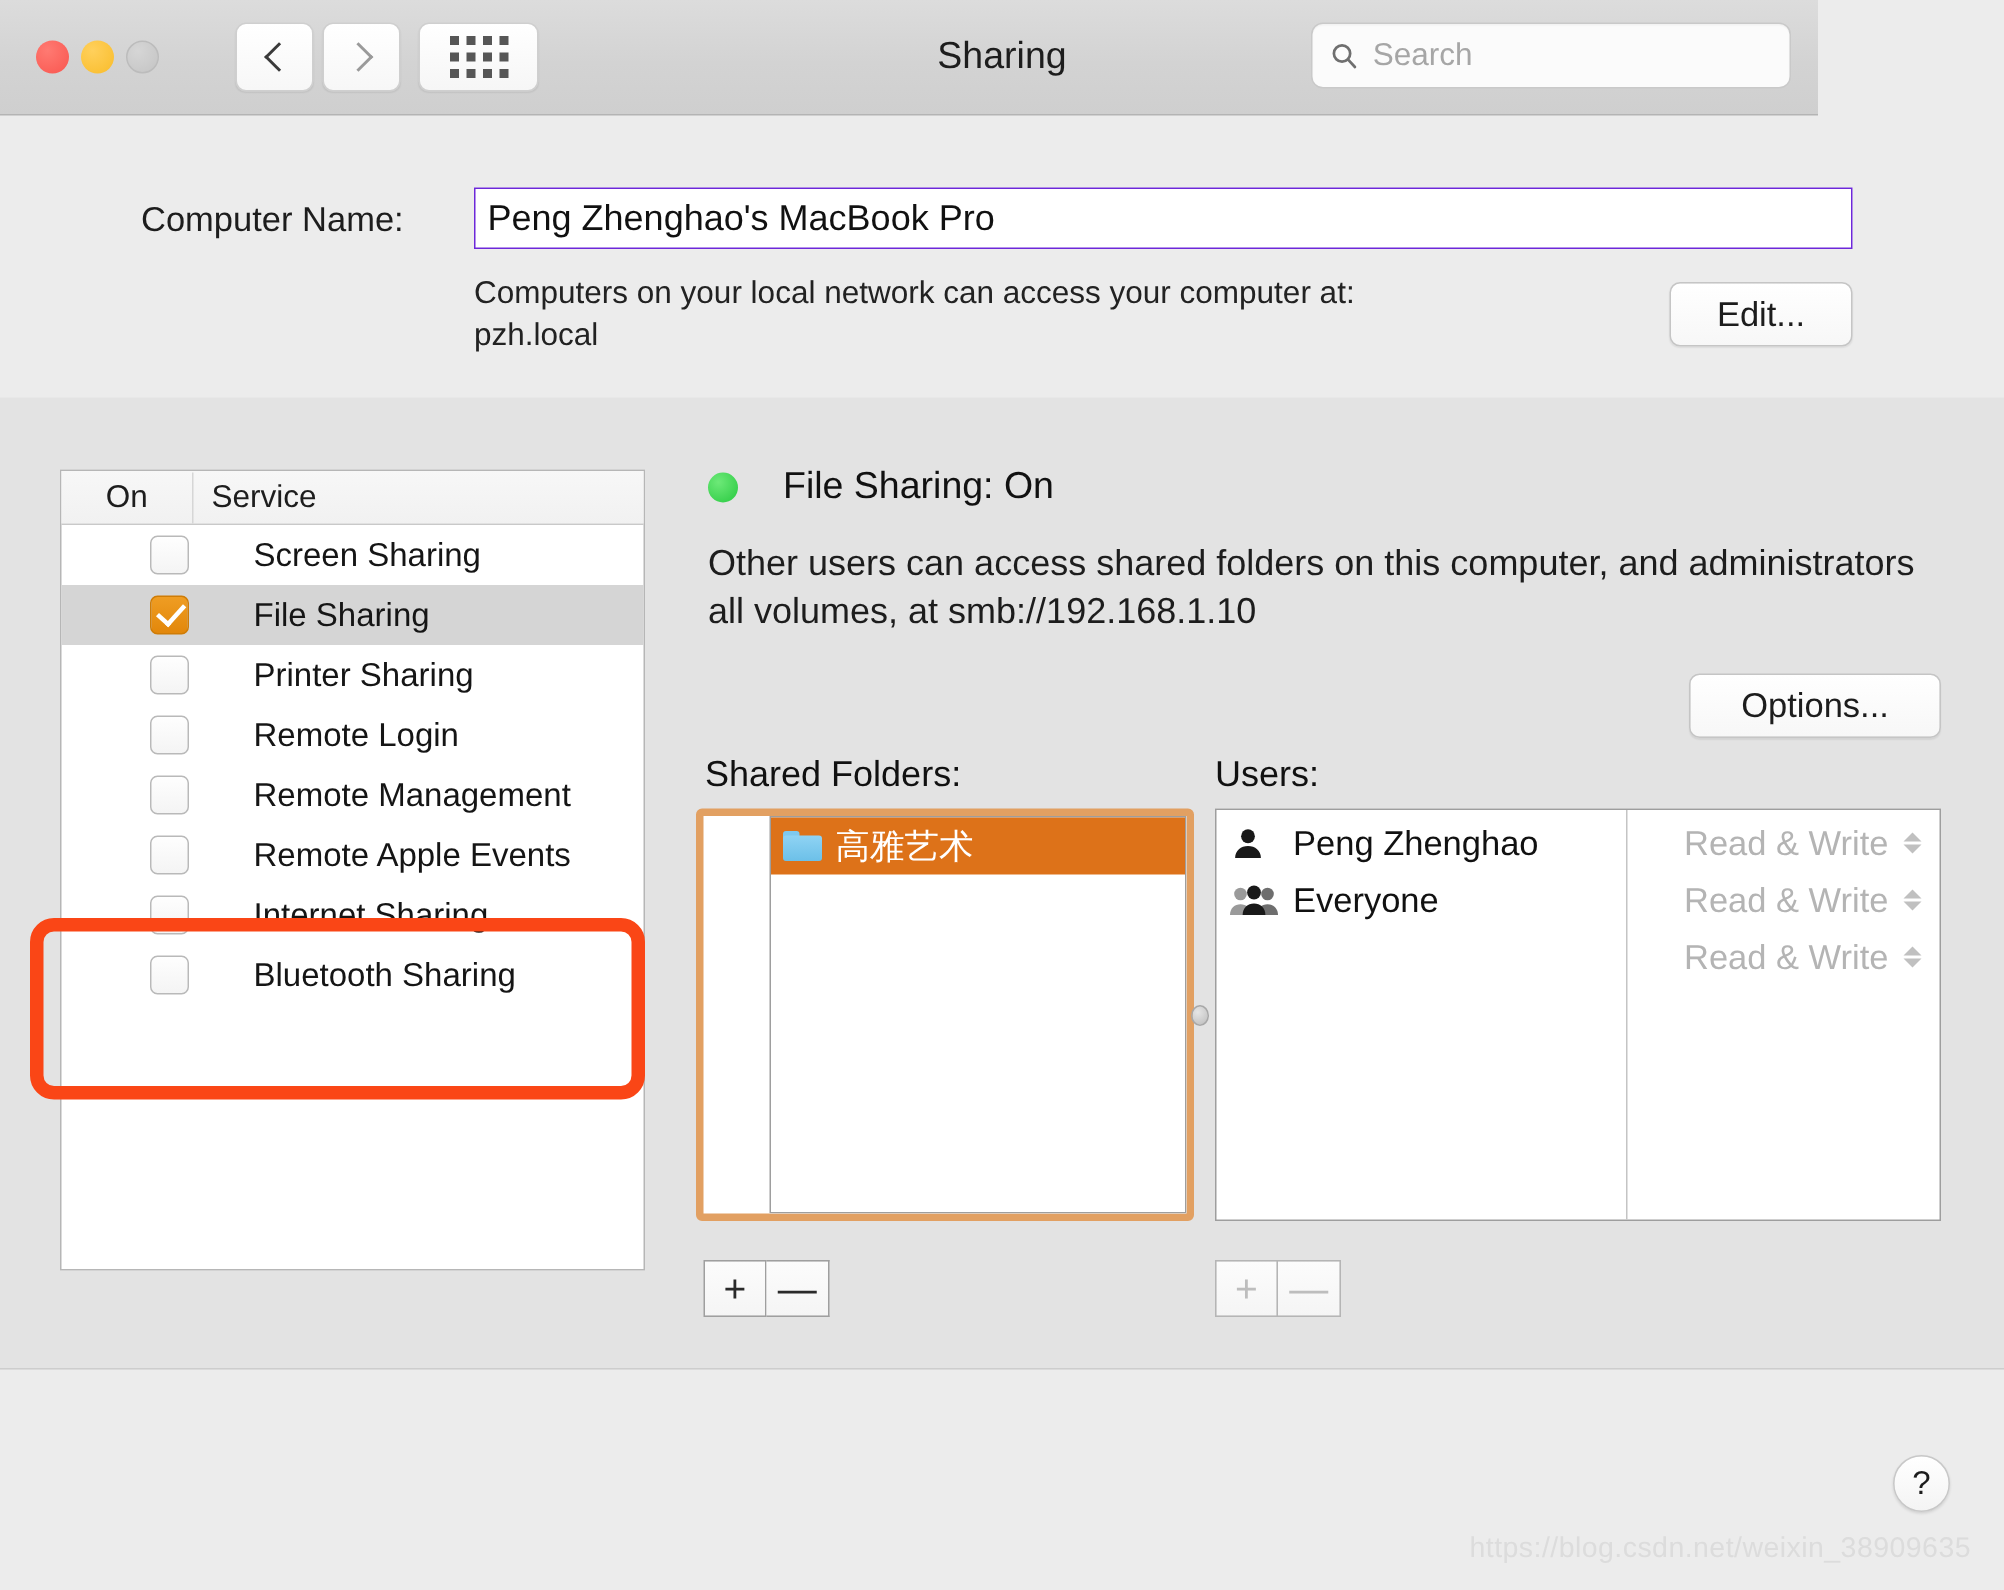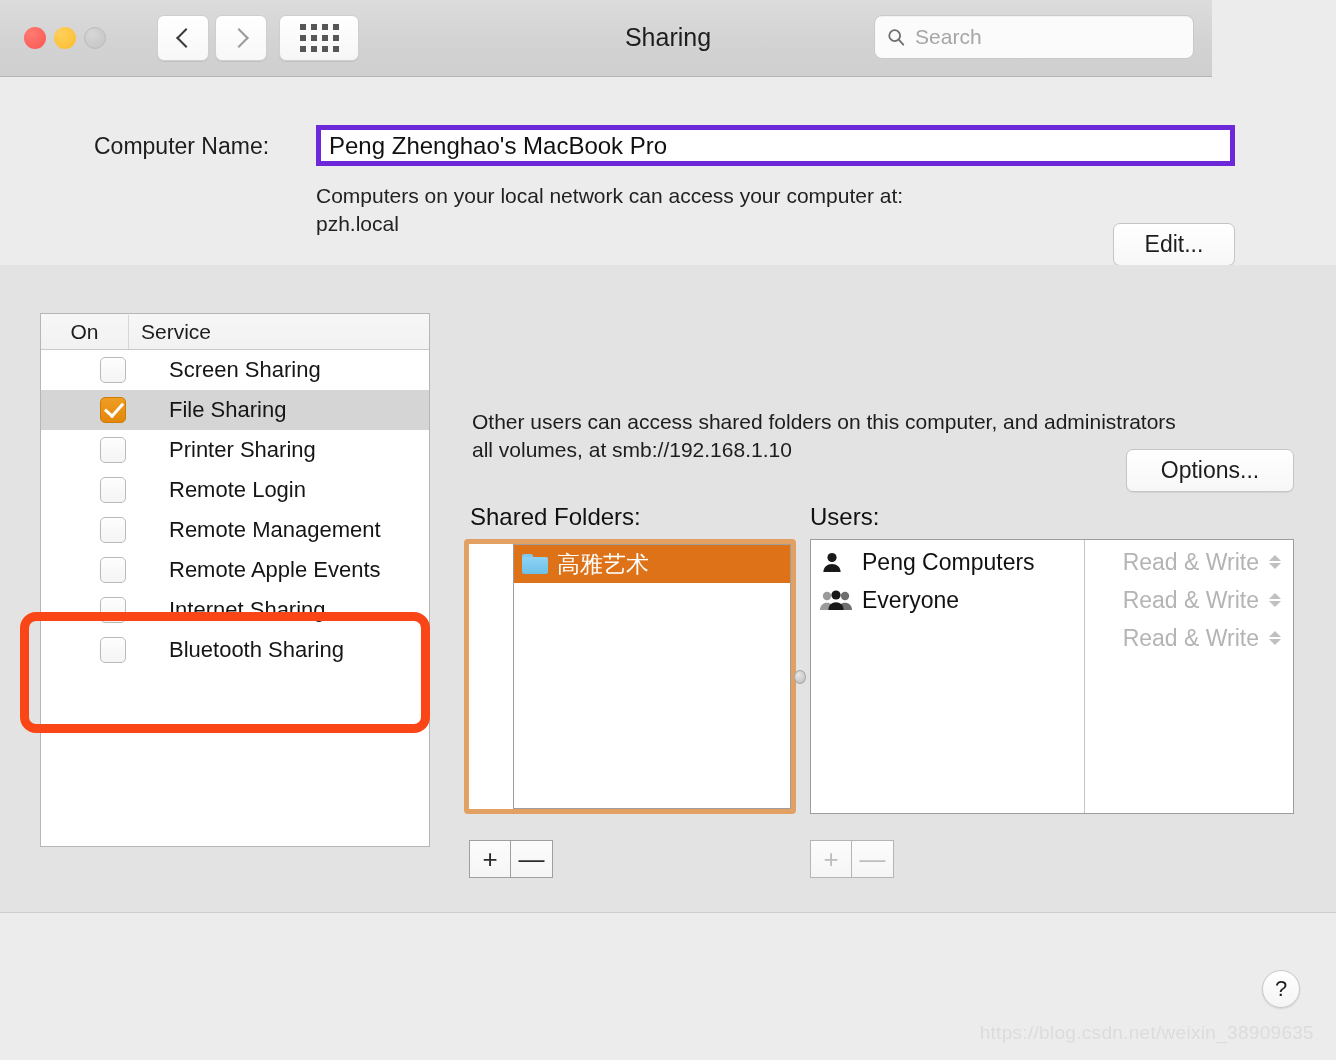--- a/index.html
+++ b/index.html
@@ -66,38 +66,37 @@
   
   .top-pane {
     position: absolute; left: 0; top: 78px; width: 1336px; height: 236px;
     background: #ececec; border-bottom: 1px solid #c9c9c9;
   }
   .cn-label {
     position: absolute; left: 94px; top: 55px; font-size: 23px; color: #1d1d1d;
   }
   .cn-field {
     position: absolute; left: 316px; top: 47px; width: 919px; height: 41px;
-    background: #fff; border: 5px solid #6d28d9; padding: 0 8px;
+    background: #fff; border: 1px solid #6d28d9; padding: 0 8px;
     display: flex; align-items: center;
   }
   .cn-field input {
     border: 0; outline: 0; font-size: 24px; color: #111; width: 100%;
     background: transparent; font-family: "Liberation Sans", sans-serif;
   }
   .cn-desc {
     position: absolute; left: 316px; top: 104px; width: 760px;
     font-size: 21px; color: #222; line-height: 1.33;
   }
   .edit-btn {
     position: absolute; left: 1113px; top: 110px; width: 122px; height: 43px;
     background: linear-gradient(to bottom,#ffffff,#f7f7f7);
     border: 1px solid #c5c5c5; border-radius: 7px;
     font-size: 23px; color: #1d1d1d; display: flex; align-items: center; justify-content: center;
     box-shadow: 0 1px 1px rgba(0,0,0,.07);
-    margin-top: 35px;
   }
 
   
   .mid-pane {
     position: absolute; left: 0; top: 265px; width: 1336px; height: 648px;
     background: #e3e3e3; border-bottom: 1px solid #cdcdcd;
   }
 
   
   .svc-box {
@@ -137,21 +136,21 @@
     border: 9px solid #fa4616; border-radius: 16px; pointer-events: none;
   }
 
   
   .status-row { position: absolute; left: 472px; top: 45px; display: flex; align-items: center; }
   .dot-green { width: 20px; height: 20px; border-radius: 50%;
     background: radial-gradient(circle at 35% 32%, #6de978, #28c940); }
   .status-text { font-size: 25px; color: #111; margin-left: 30px; }
   .detail-desc {
     position: absolute; left: 472px; top: 95px; width: 810px;
-    font-size: 21px; color: #1d1d1d; line-height: 1.35; margin-top: 48px;
+    font-size: 24px; color: #1d1d1d; line-height: 1.35;
   }
   .options-btn {
     position: absolute; left: 1126px; top: 184px; width: 168px; height: 43px;
     background: linear-gradient(to bottom,#ffffff,#f7f7f7);
     border: 1px solid #c5c5c5; border-radius: 7px;
     font-size: 23px; color: #1d1d1d; display: flex; align-items: center; justify-content: center;
     box-shadow: 0 1px 1px rgba(0,0,0,.07);
   }
 
   .sf-label { position: absolute; left: 470px; top: 238px; font-size: 24px; color: #111; }
@@ -349,20 +348,24 @@
             <div class="svc-cell-on">
               <span class="cb"></span>
             </div>
             <div class="svc-label">Bluetooth Sharing</div>
           </div>
         </div>
     </div>
 
     <div class="annot"></div>
 
+    <div class="status-row">
+      <span class="dot-green"></span>
+      <span class="status-text">File Sharing: On</span>
+    </div>
     <div class="detail-desc">
       <div>Other users can access shared folders on this computer, and administrators</div>
       <div>all volumes, at smb://192.168.1.10</div>
     </div>
     <div class="options-btn">Options...</div>
 
     <div class="sf-label">Shared Folders:</div>
     <div class="sf-box">
       <div class="sf-inner" id="folders-rows">
           <div class="sf-row">
@@ -379,21 +382,21 @@
     <div class="usr-label">Users:</div>
     <div class="usr-box">
       <div class="usr-names" id="user-names">
           <div class="usr-row">
             <span class="ppl">
               <svg width="24" height="22" viewBox="0 0 24 22">
                 <circle cx="12" cy="6.5" r="4.6" fill="#191919"></circle>
                 <path d="M3.4 21c0-5 3.9-8 8.6-8s8.6 3 8.6 8z" fill="#191919"></path>
               </svg>
             </span>
-            <span class="uname">Peng Computers</span>
+            <span class="uname">Peng Zhenghao</span>
           </div>
           <div class="usr-row">
             <span class="ppl">
               <svg width="34" height="22" viewBox="0 0 34 22">
                 <circle cx="7" cy="7" r="4.2" fill="#9a9a9a"></circle>
                 <path d="M0 21c0-4.6 3.2-7.2 7-7.2s7 2.6 7 7.2z" fill="#9a9a9a"></path>
                 <circle cx="25" cy="7" r="4.2" fill="#6e6e6e"></circle>
                 <path d="M18 21c0-4.6 3.2-7.2 7-7.2s7 2.6 7 7.2z" fill="#6e6e6e"></path>
                 <circle cx="16" cy="6" r="4.6" fill="#191919"></circle>
                 <path d="M8.4 21c0-4.9 3.4-7.7 7.6-7.7s7.6 2.8 7.6 7.7z" fill="#191919"></path>

